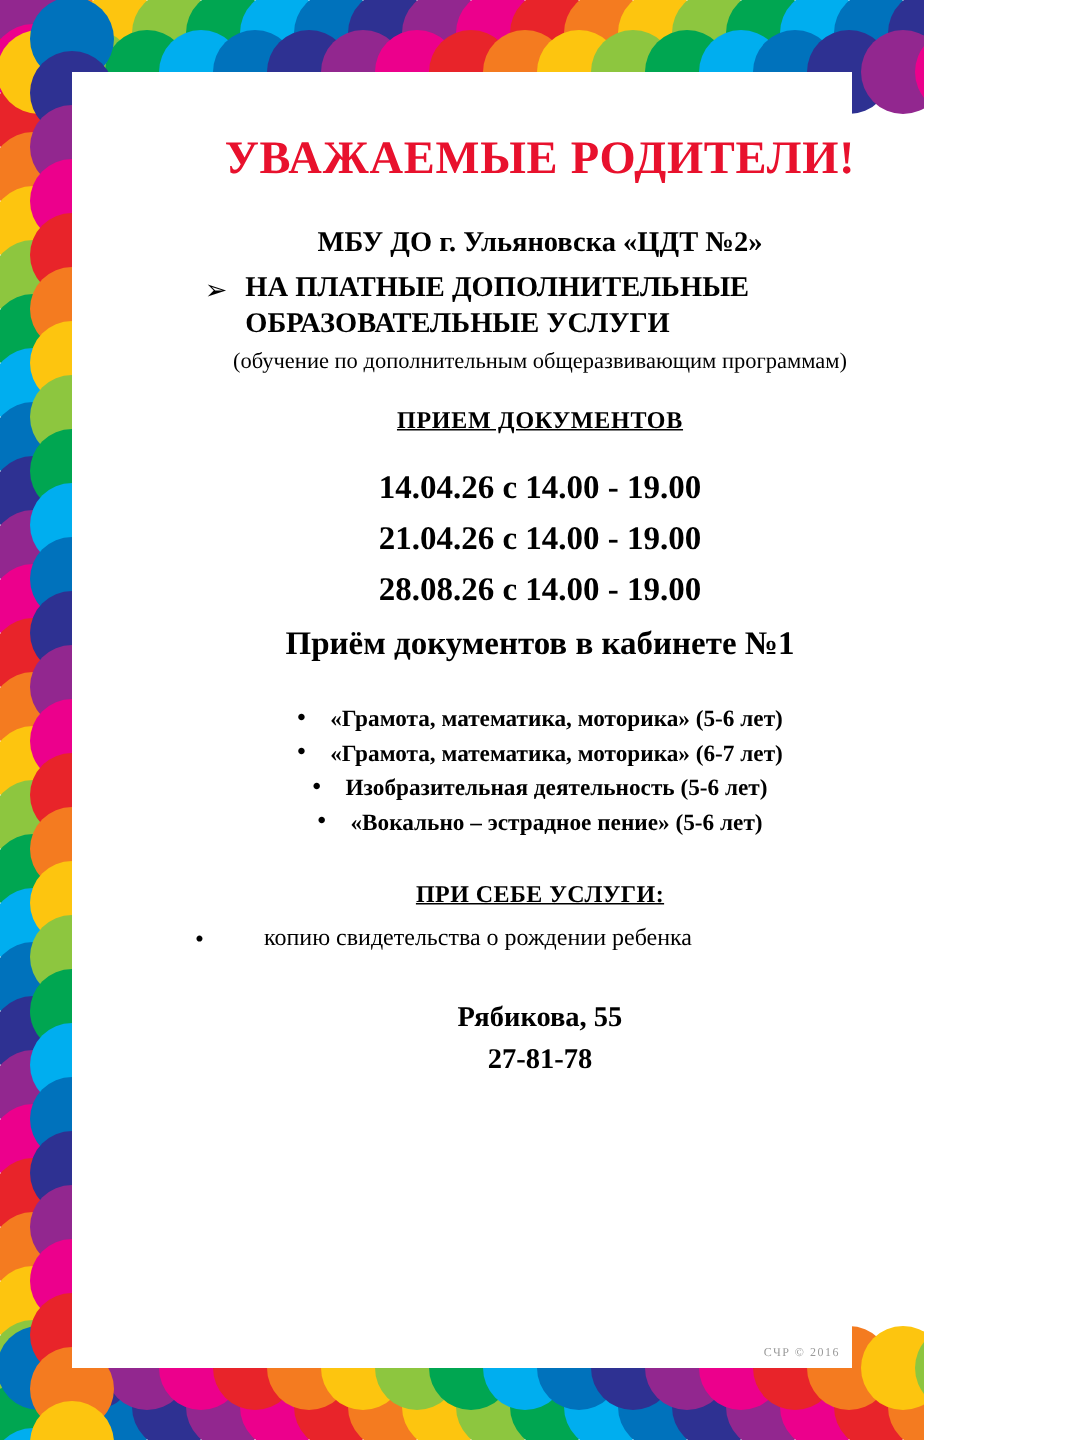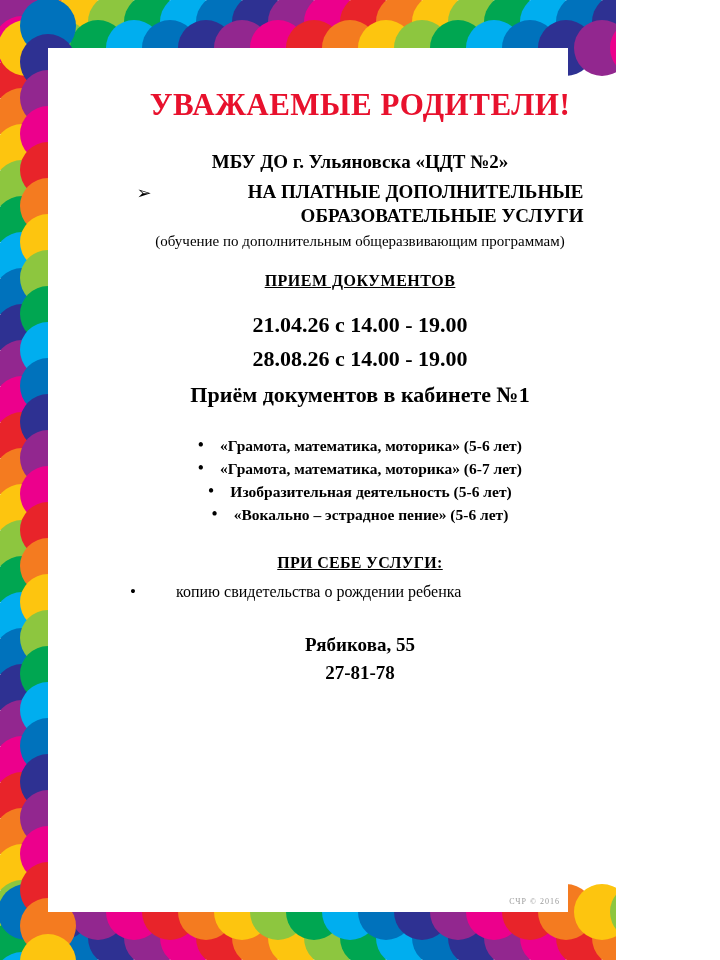--- a/index.html
+++ b/index.html
@@ -90,21 +90,21 @@
   }
   .arrow-bullet {
     font-size: 18px;
     line-height: 1.3;
     padding-top: 2px;
   }
   .services-text {
     font-weight: bold;
     font-size: 19px;
     line-height: 1.3;
-    text-align: right;
+    text-align: left;
     max-width: 420px;
   }
   .services-note {
     font-size: 15px;
     margin: 4px 0 22px 0;
   }
 
   .docs-heading {
     font-weight: bold;
     font-size: 16px;
@@ -410,20 +410,21 @@
     <div class="org-line">МБУ ДО г. Ульяновска «ЦДТ №2»</div>
 
     <div class="services">
       <span class="arrow-bullet">➢</span>
       <span class="services-text">НА ПЛАТНЫЕ ДОПОЛНИТЕЛЬНЫЕ ОБРАЗОВАТЕЛЬНЫЕ УСЛУГИ</span>
     </div>
     <div class="services-note">(обучение по дополнительным общеразвивающим программам)</div>
 
     <div class="docs-heading">ПРИЕМ ДОКУМЕНТОВ</div>
 
+    <div class="date-line">14.04.26 с 14.00 - 19.00</div>
     <div class="date-line">21.04.26 с 14.00 - 19.00</div>
     <div class="date-line">28.08.26 с 14.00  - 19.00</div>
     <div class="cabinet-line">Приём документов в  кабинете №1</div>
 
     <ul class="program-list">
       <li class="program-item">«Грамота, математика, моторика» (5-6 лет)</li>
       <li class="program-item">«Грамота, математика, моторика» (6-7 лет)</li>
       <li class="program-item">Изобразительная деятельность (5-6 лет)</li>
       <li class="program-item">«Вокально – эстрадное пение» (5-6 лет)</li>
     </ul>

